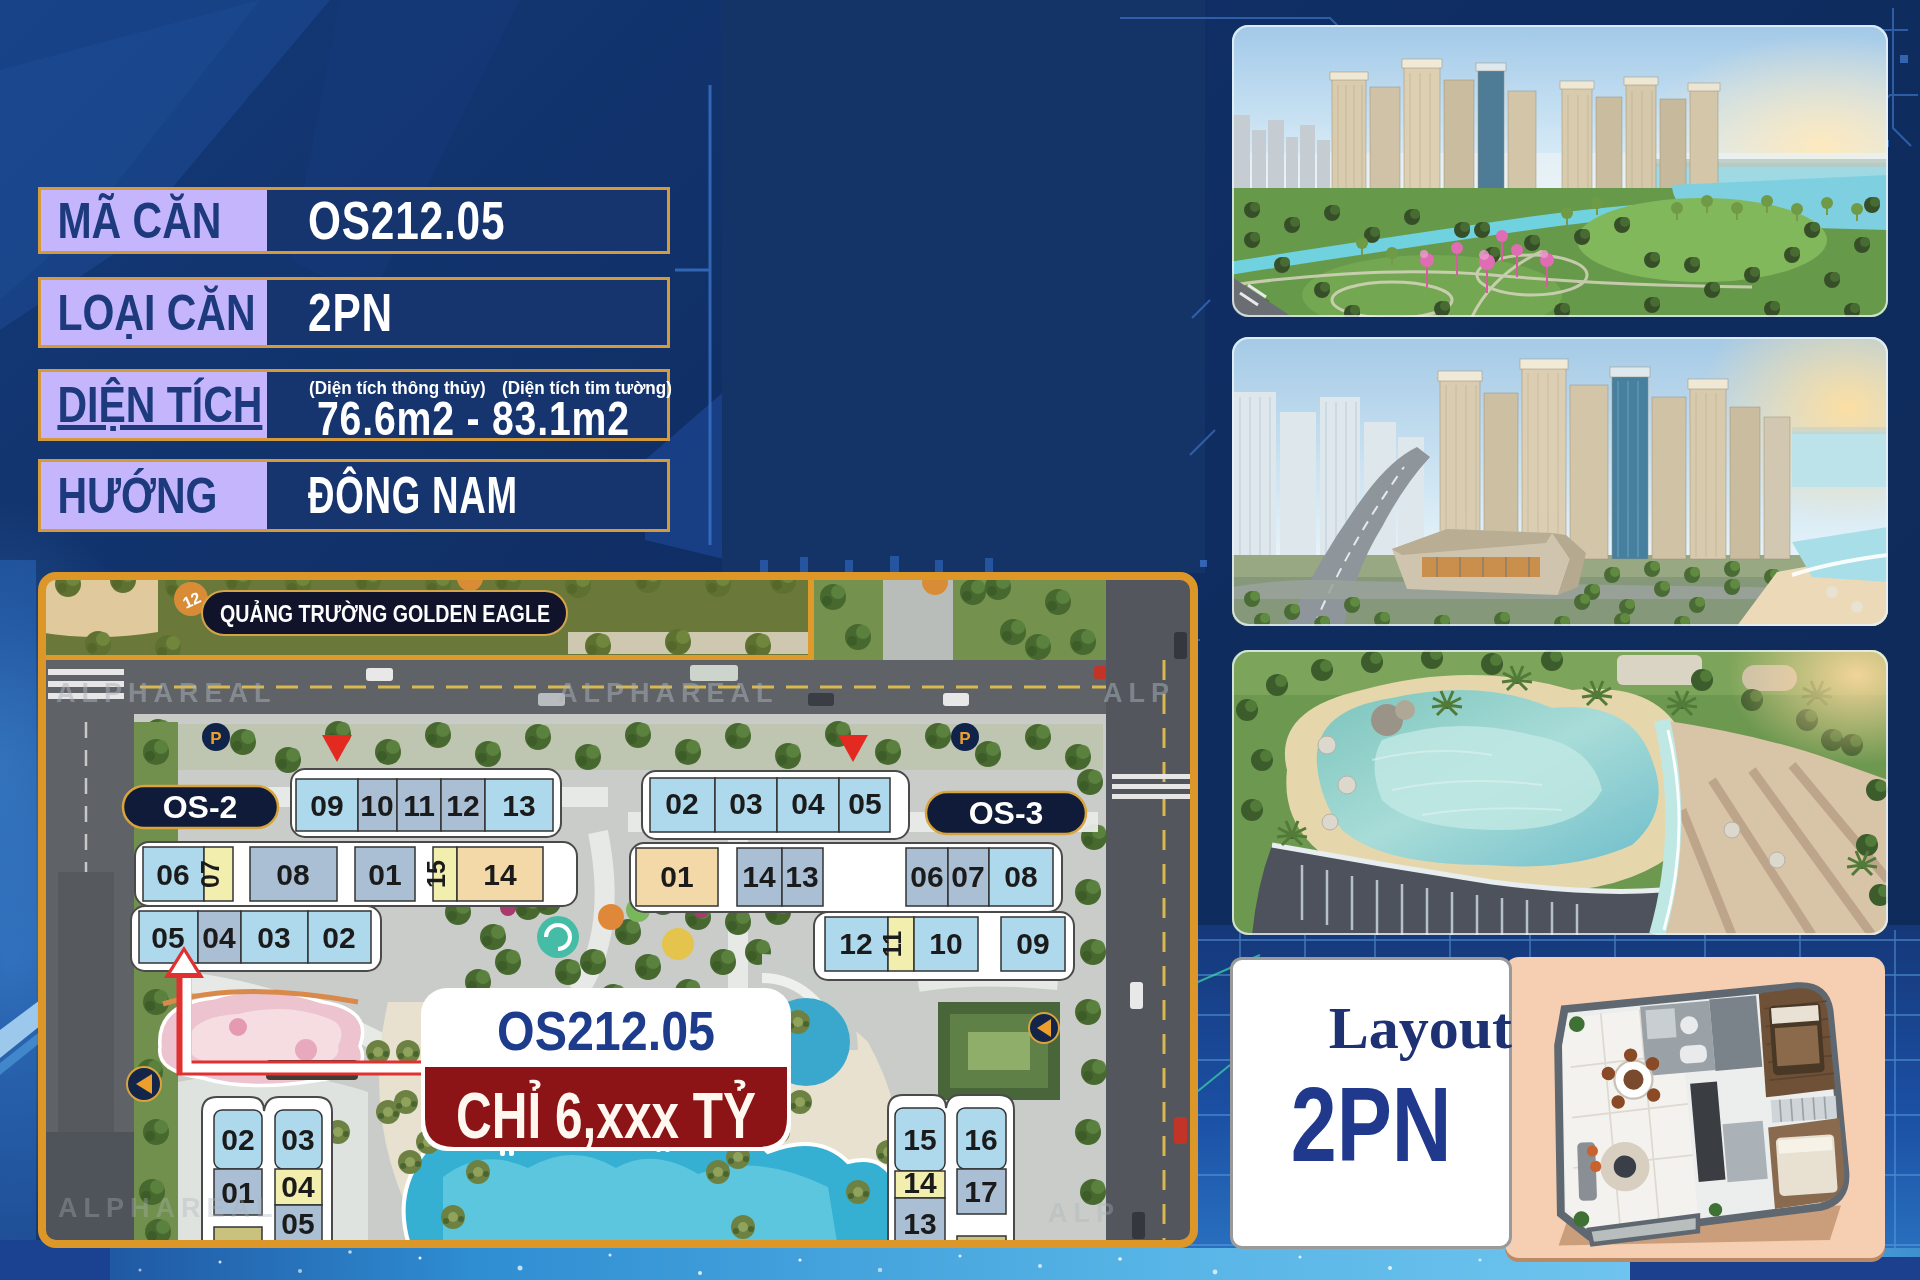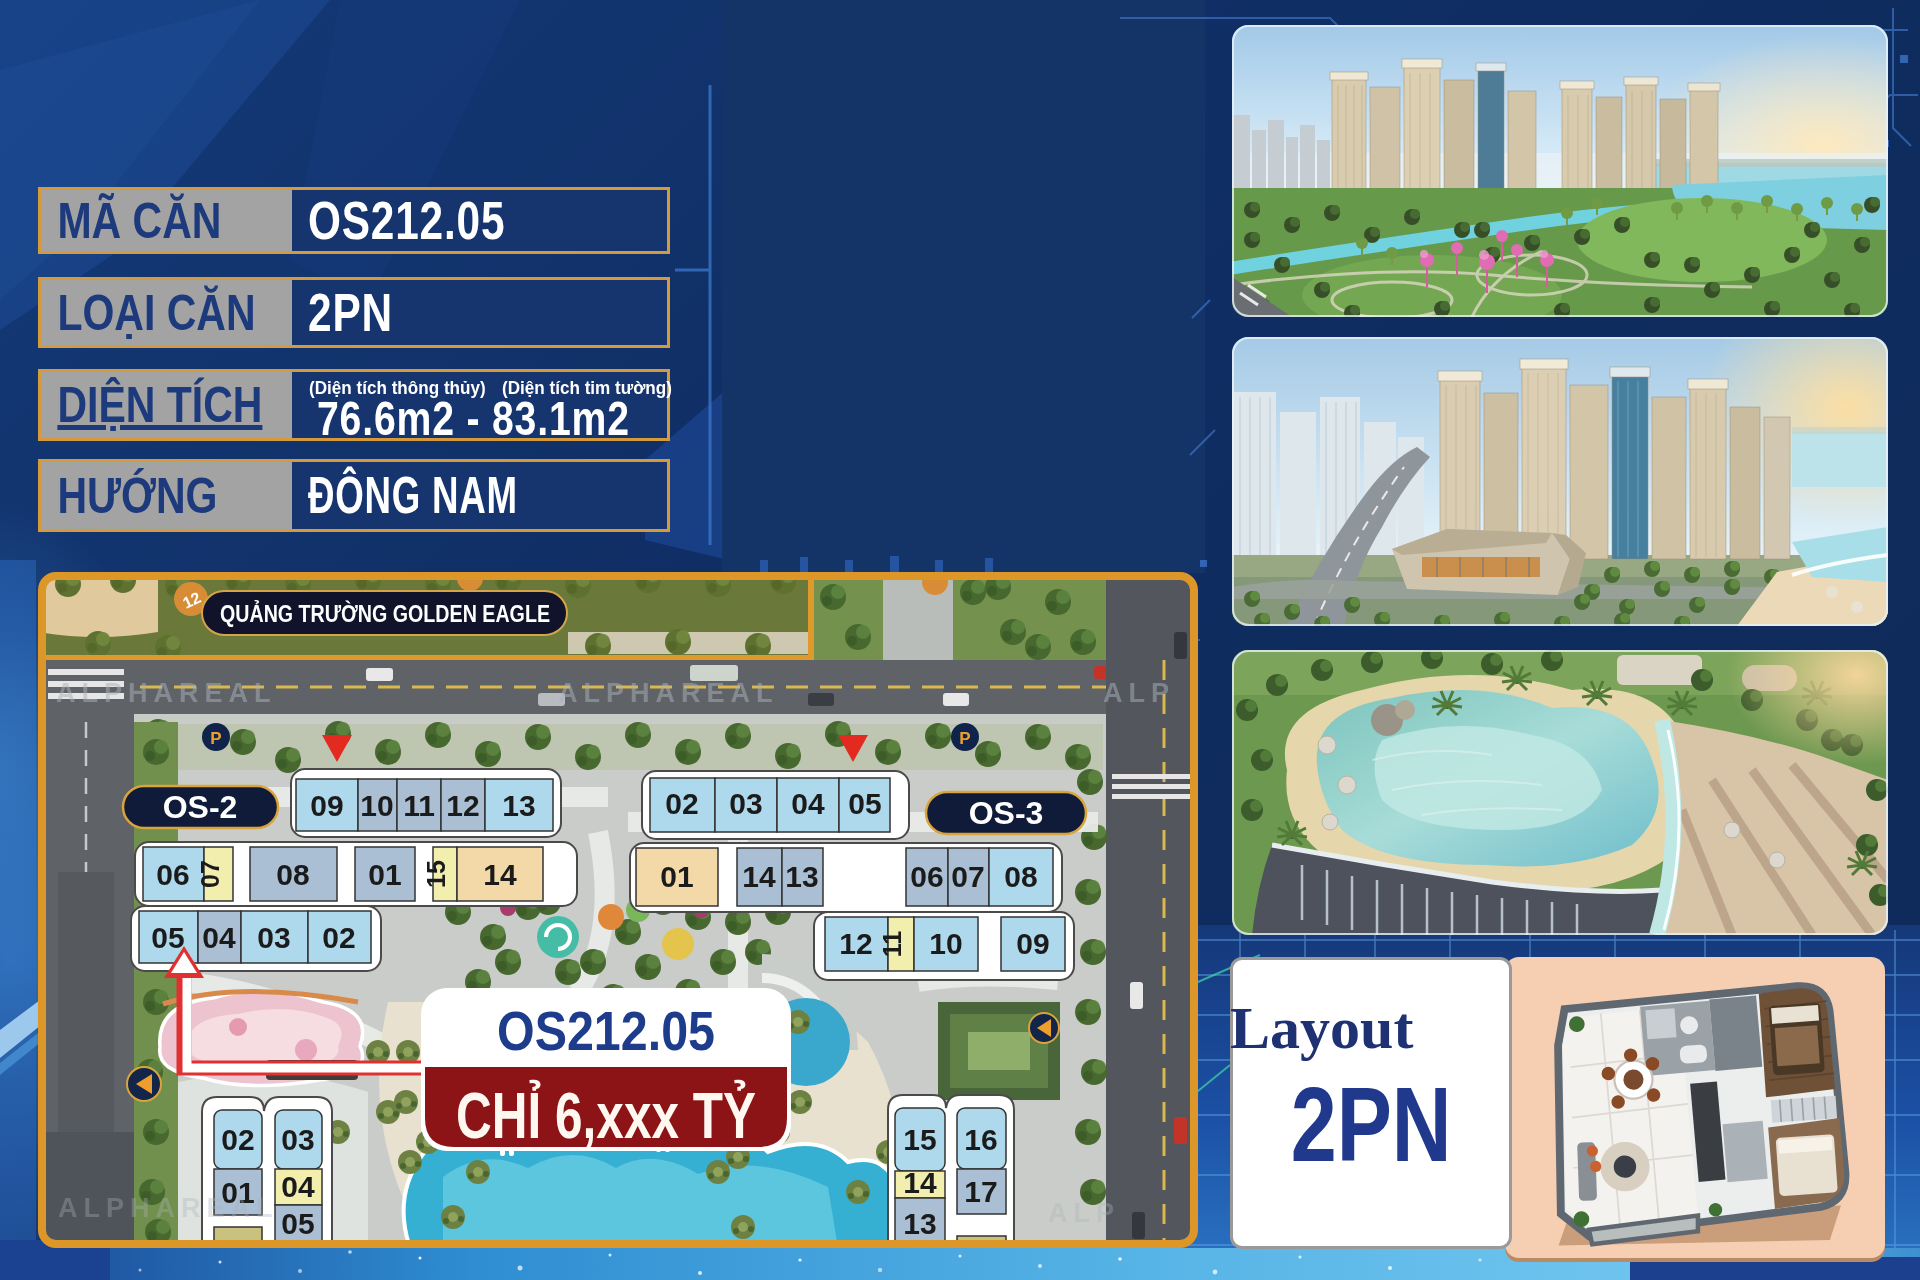--- a/index.html
+++ b/index.html
@@ -1,21 +1,21 @@
 <!DOCTYPE html>
 <html><head>
 <meta charset="utf-8">
 <style>
   html,body{margin:0;padding:0;background:#0d2a5a;}
   #page{position:relative;width:1920px;height:1280px;overflow:hidden;
         font-family:"Liberation Sans",sans-serif;
         background:linear-gradient(135deg,#143a78 0%,#102f66 35%,#0f2c5f 60%,#0e2a58 100%);}
   .abs{position:absolute;}
   .bar{position:absolute;left:38px;width:632px;border:3px solid #d49a3c;background:#16356e;box-sizing:border-box;}
-  .bar .lbl{position:absolute;left:0;top:0;bottom:0;width:251px;background:#a3a3a3;
+  .bar .lbl{position:absolute;left:0;top:0;bottom:0;width:226px;background:#c4b5fd;
             color:#1d3a7c;font-weight:bold;display:flex;align-items:center;white-space:nowrap;}
   .bar .lbl span{display:inline-block;transform:scaleX(0.82);transform-origin:left center;padding-left:20px;}
   .bar .val{position:absolute;left:229px;top:0;bottom:0;right:0;color:#ffffff;font-weight:bold;
             display:flex;align-items:center;white-space:nowrap;}
   .cond{display:inline-block;transform:scaleX(0.80);transform-origin:left center;letter-spacing:1px;}
 </style>
 </head>
 <body>
 <div id="page">
 
@@ -1057,17 +1057,17 @@
           <circle cx="30" cy="196" r="7"></circle>
           <circle cx="150" cy="196" r="6"></circle>
         </g>
 
     <path d="M36,206 L134,200 L133,214 L38,219 Z" fill="#b8bdbd" stroke="#5f6770" stroke-width="4"></path>
   </g>
 </svg>
 
 <div class="abs" style="left:1230px;top:957px;width:282px;height:292px;background:#ffffff;border-radius:12px;border:3px solid #9a9a9a;box-sizing:border-box;"></div>
 
-<div class="abs" style="left:1230px;top:994px;width:282px;text-align:left;color:#1e3173;font-family:'Liberation Serif',serif;font-weight:bold;font-size:60px;">Layout</div>
+<div class="abs" style="left:1230px;top:994px;width:282px;text-align:right;color:#1e3173;font-family:'Liberation Serif',serif;font-weight:bold;font-size:60px;">Layout</div>
 
 <div class="abs" style="left:1230px;top:1064px;width:282px;text-align:center;color:#20398c;font-weight:bold;font-size:106px;"><span style="display:inline-block;transform:scaleX(0.78);transform-origin:center;">2PN</span></div>
 
 </div>
 
 </body></html>

